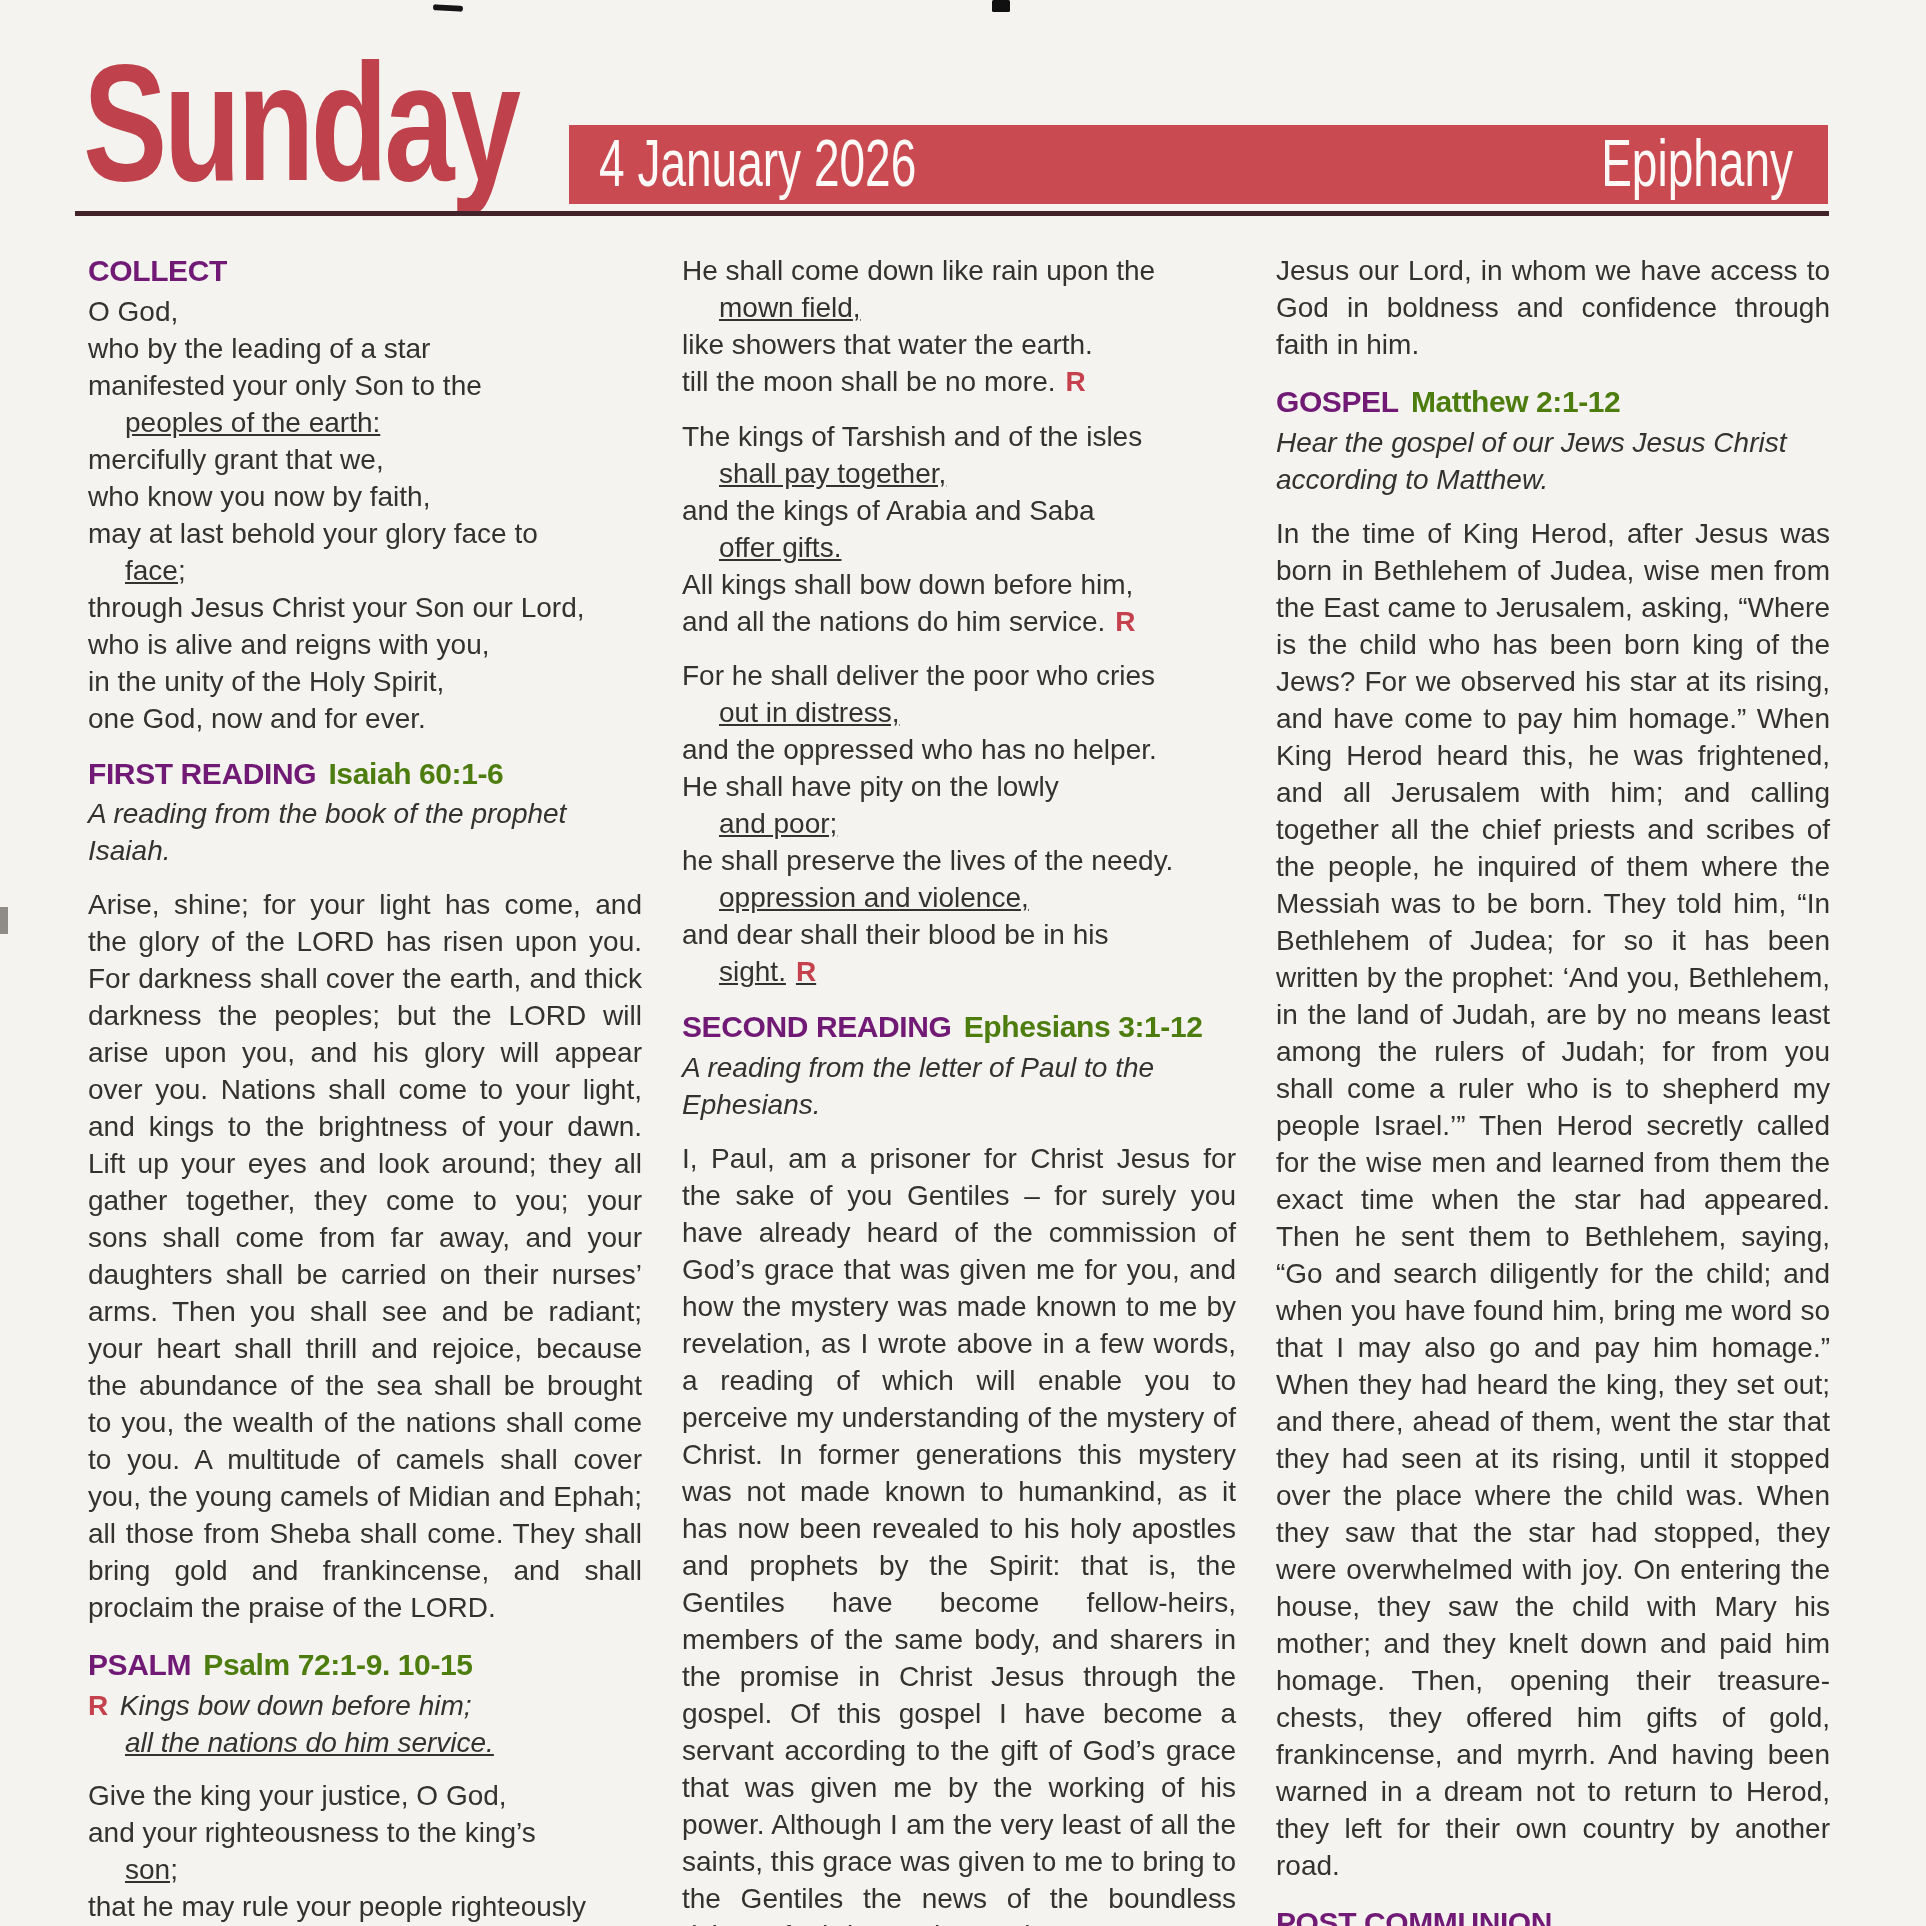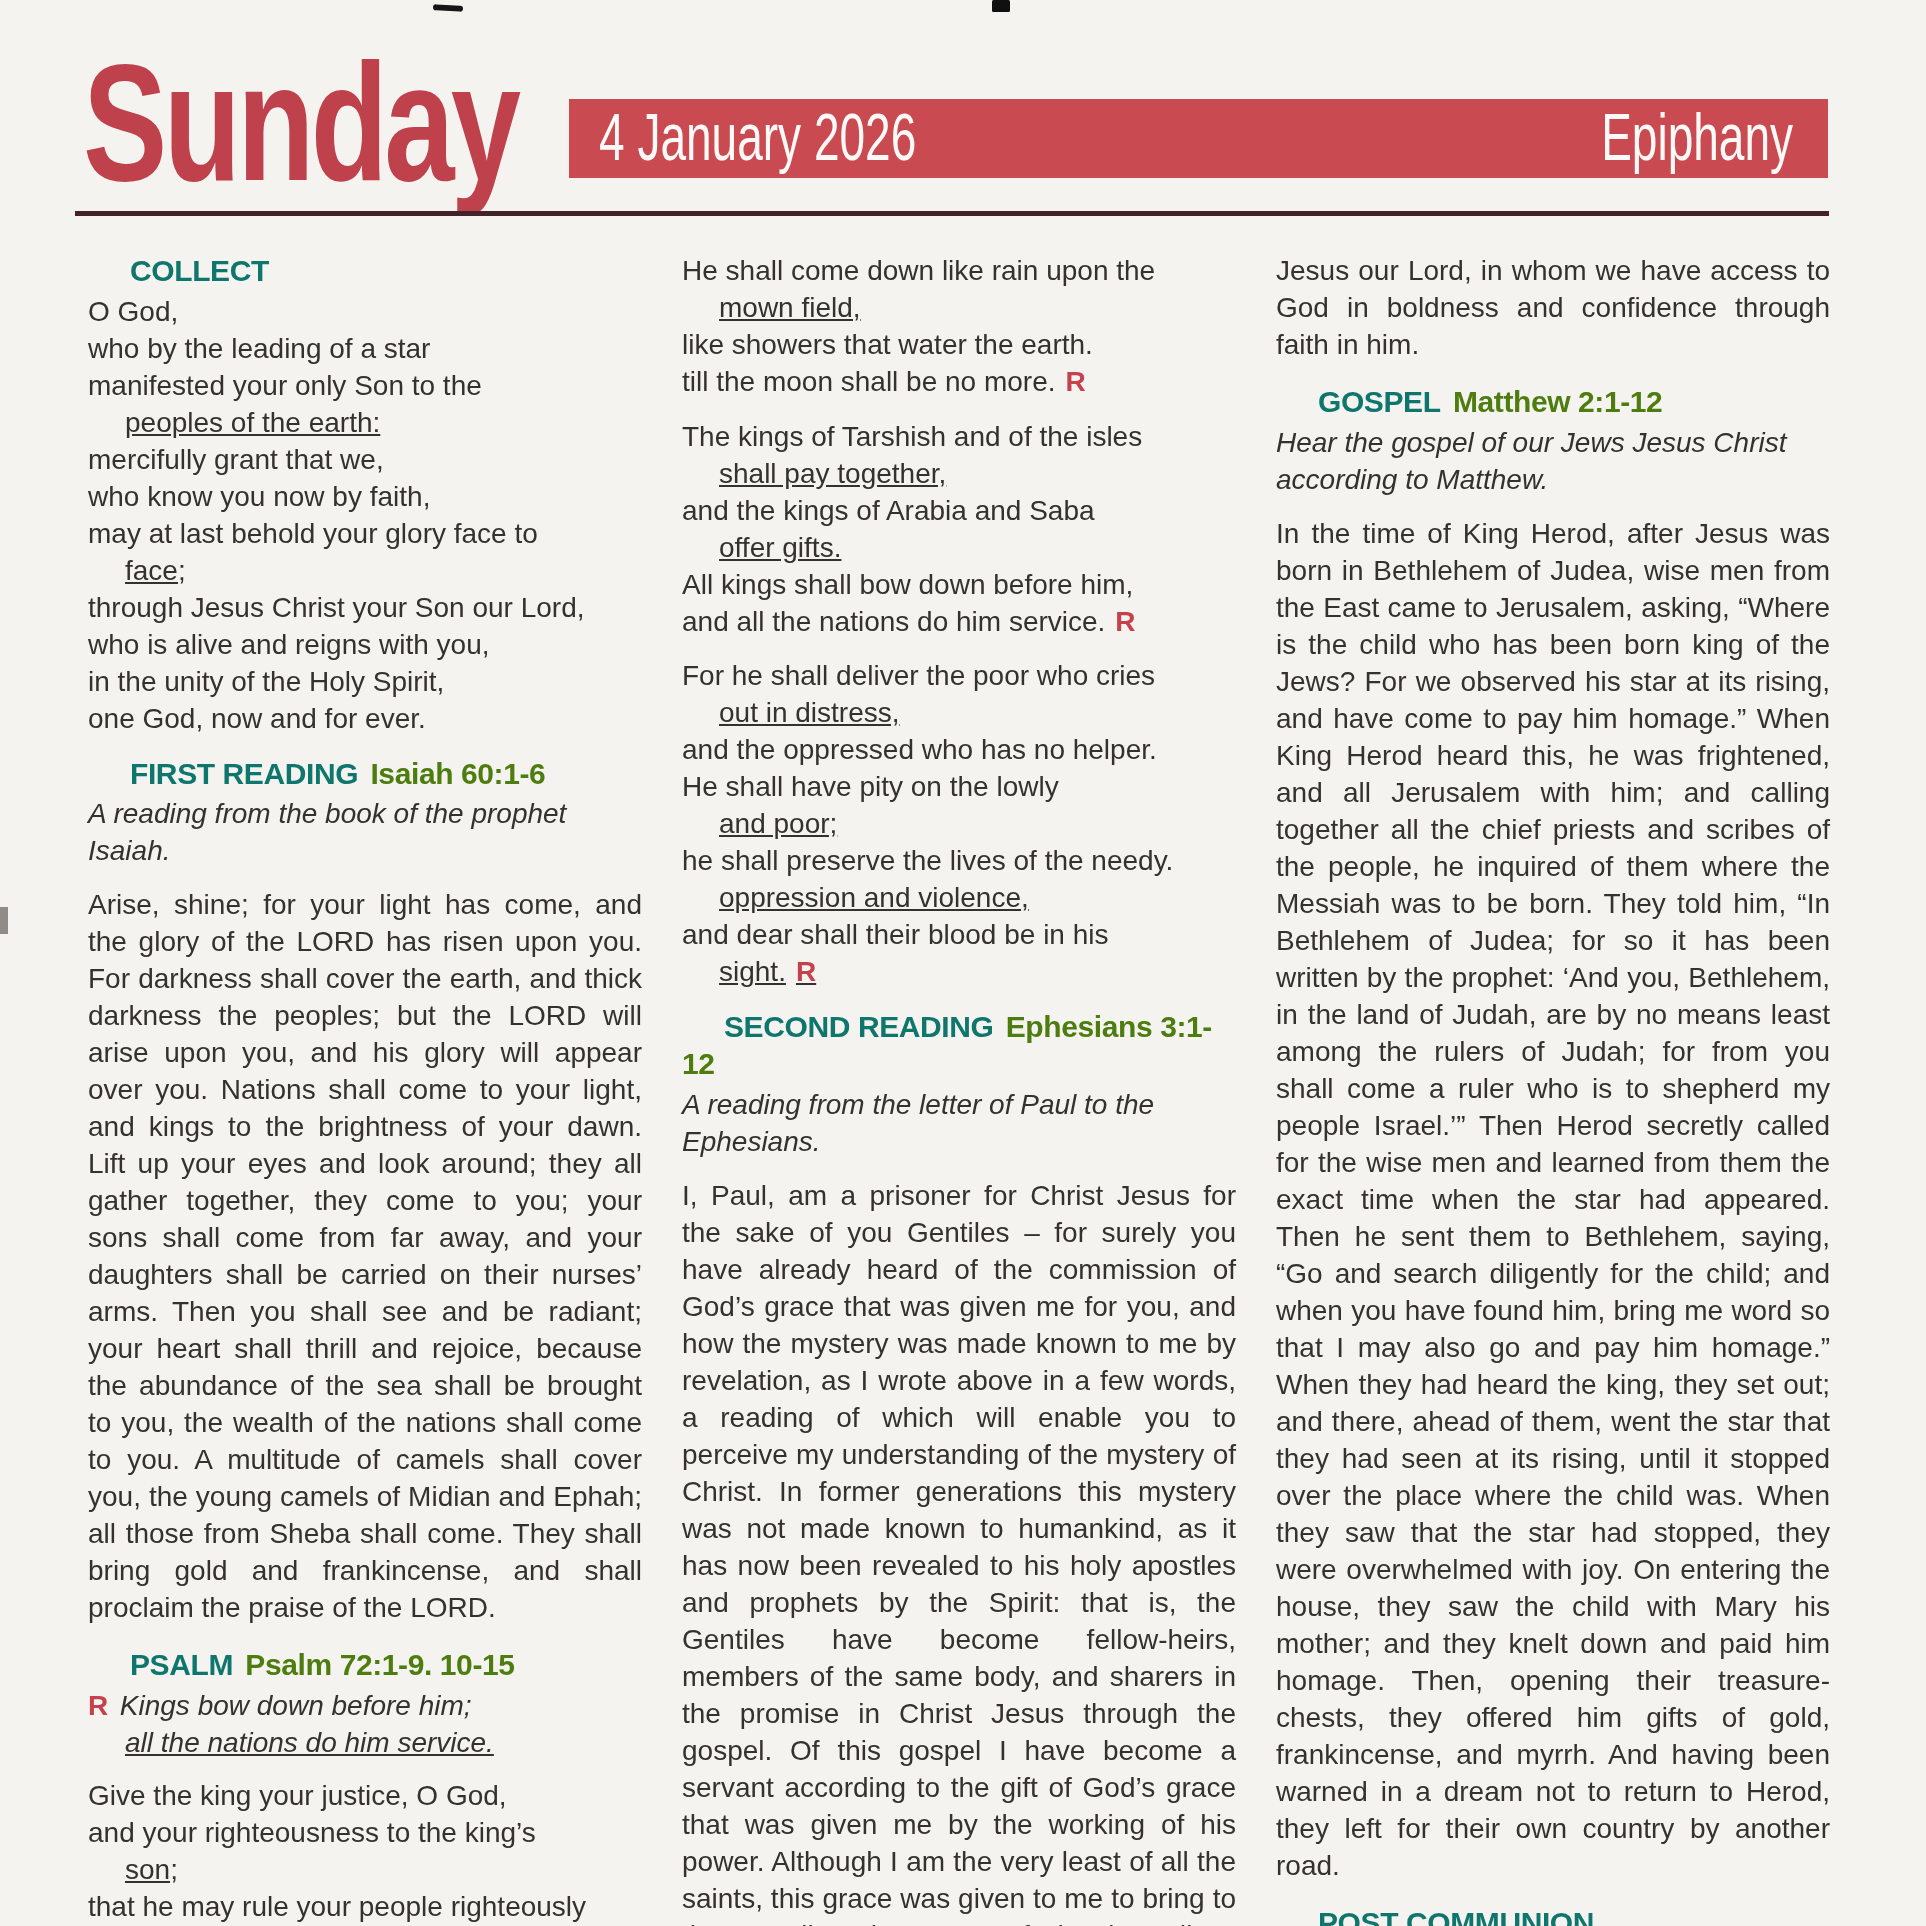--- a/index.html
+++ b/index.html
@@ -11,21 +11,21 @@
   }
   
   .day-title{
     position:absolute;left:83px;top:34px;
     font-size:158px;line-height:166px;font-weight:700;letter-spacing:-4.6px;
     color:#bf414c;
     transform:scaleX(0.80) scaleY(1.06);transform-origin:left top;
     white-space:nowrap;
   }
   .banner{
-    position:absolute;left:569px;top:99px;width:1259px;height:79px;
+    position:absolute;left:569px;top:125px;width:1259px;height:79px;
     background:#ca4a52;
   }
   .banner .b-date{
     position:absolute;left:30px;top:0;height:79px;line-height:79px;
     font-size:59px;color:#fdf9f7;font-weight:400;
     transform:scaleX(0.78) scaleY(1.12);transform-origin:left center;white-space:nowrap;
   }
   .banner .b-feast{
     position:absolute;right:35px;top:0;height:79px;line-height:79px;
     font-size:59px;color:#fdf9f7;font-weight:400;
@@ -35,21 +35,21 @@
     position:absolute;left:75px;top:211px;width:1754px;height:5.4px;
     background:#43222a;
   }
   
   .columns{
     position:absolute;left:88px;top:252px;width:1742px;
     display:flex;gap:40px;
   }
   .col{width:554px;flex:none;font-size:28px;line-height:37px;}
   .heading{font-weight:700;font-size:30px;letter-spacing:-0.4px;margin:0 0 3.9px 0;line-height:37px;}
-  .heading .red{color:#0f766e;margin-left:42px;}
+  .heading .red{color:#701a75;}
   .heading .blk{color:#4d7c0f;margin-left:12.3px;}
   .lede{font-style:italic;margin:0 0 17px 0;}
   .para{margin:0 0 20px 0;text-align:justify;}
   .verse{margin:0 0 17.7px 0;}
   .line{white-space:nowrap;}
   .line.ind{padding-left:37px;text-decoration:underline;}
   .rmark{color:#c5414e;font-weight:700;margin-left:10px;font-style:normal;}
   .response{font-style:italic;margin:0 0 15.4px 0;}
   .response .rmark{margin:0 11.6px 0 0;}
   

